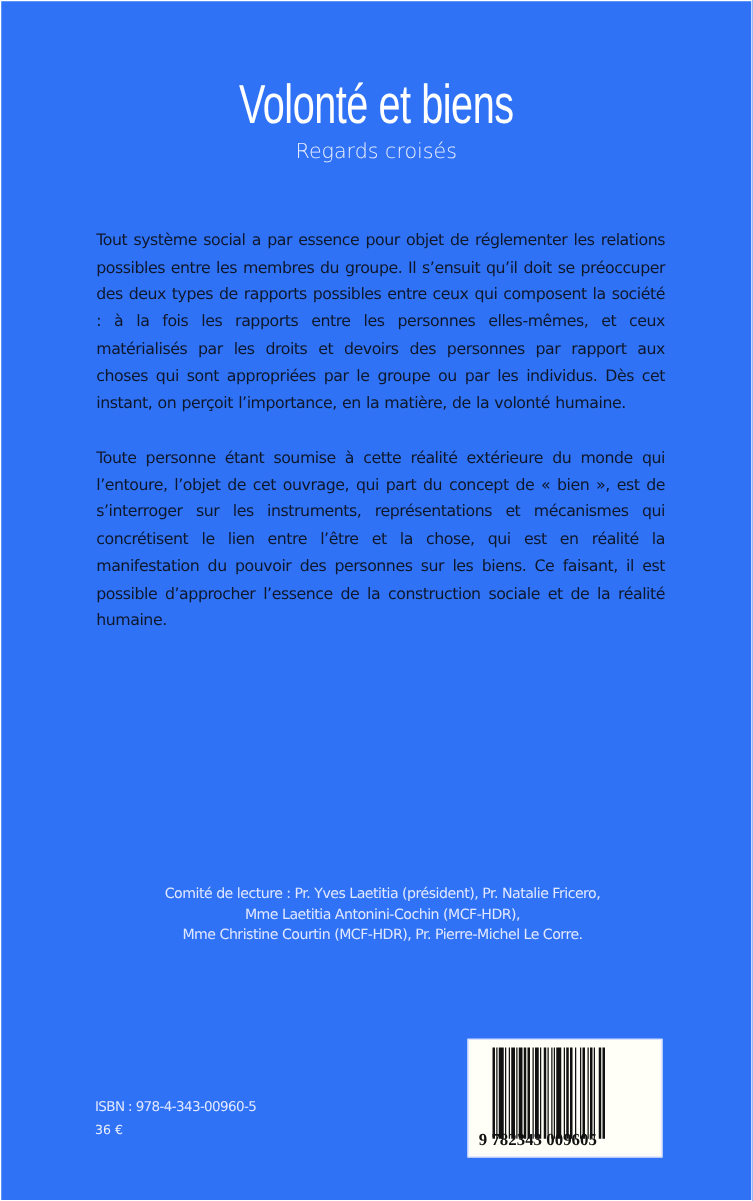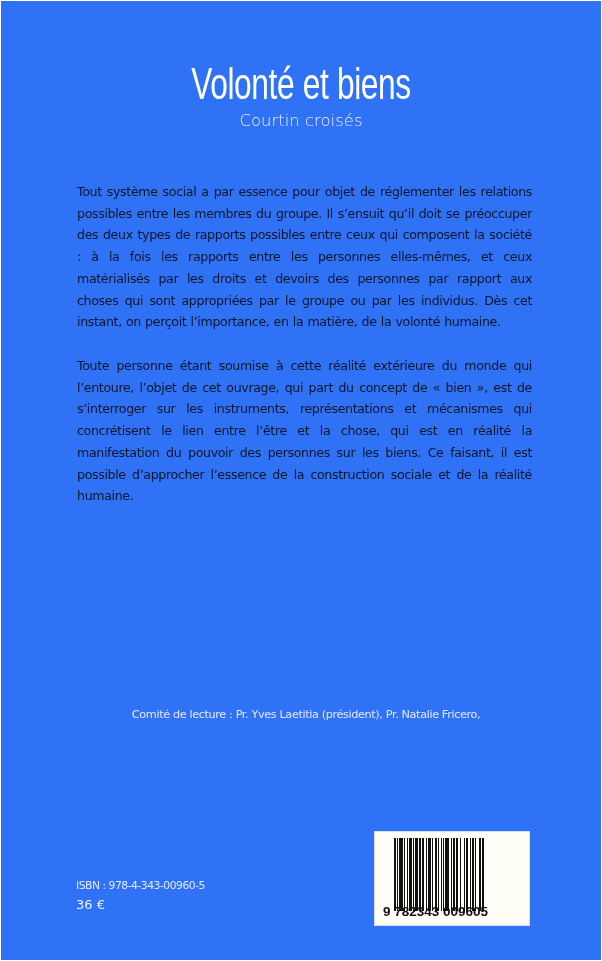--- a/index.html
+++ b/index.html
@@ -80,21 +80,21 @@
       top: 878px;
       font-size: 10.8px;
       line-height: 14px;
       color: #e2e8ff;
       letter-spacing: -0.5px;
     }
     .price {
       position: absolute;
       left: 75px;
       top: 895px;
-      font-size: 13px;
+      font-size: 10px;
       line-height: 18px;
       color: #eef2ff;
     }
     .barcode-box {
       position: absolute;
       left: 373px;
       top: 830px;
       width: 156px;
       height: 95px;
       background: #fffff8;
@@ -109,41 +109,43 @@
       height: 73px;
       display: flex;
       align-items: stretch;
     }
     .bar { height: 100%; }
     .barcode-digits {
       position: absolute;
       left: 8px;
       top: 72px;
       width: 140px;
-      font-family: Liberation Sans, sans-serif;
+      font-family: Liberation Serif, serif;
       font-weight: bold;
       font-size: 13.5px;
       line-height: 16px;
       color: #111111;
       letter-spacing: 0px;
       white-space: pre;
     }
   </style>
 </head>
 <body>
 
 <div class="cover">
   <div class="title">Volonté et biens</div>
-  <div class="subtitle">Courtin croisés</div>
+  <div class="subtitle">Regards croisés</div>
 
   <p class="body-text p1" style="margin:0">Tout système social a par essence pour objet de réglementer les relations possibles entre les membres du groupe. Il s’ensuit qu’il doit se préoccuper des deux types de rapports possibles entre ceux qui composent la société : à la fois les rapports entre les personnes elles-mêmes, et ceux matérialisés par les droits et devoirs des personnes par rapport aux choses qui sont appropriées par le groupe ou par les individus. Dès cet instant, on perçoit l’importance, en la matière, de la volonté humaine.</p>
   <p class="body-text p2" style="margin:0">Toute personne étant soumise à cette réalité extérieure du monde qui l’entoure, l’objet de cet ouvrage, qui part du concept de « bien », est de s’interroger sur les instruments, représentations et mécanismes qui concrétisent le lien entre l’être et la chose, qui est en réalité la manifestation du pouvoir des personnes sur les biens. Ce faisant, il est possible d’approcher l’essence de la construction sociale et de la réalité humaine.</p>
 
   <div class="committee">
     <div>Comité de lecture : Pr. Yves Laetitia (président), Pr. Natalie Fricero,</div>
+    <div>Mme Laetitia Antonini-Cochin (MCF-HDR),</div>
+    <div>Mme Christine Courtin (MCF-HDR), Pr. Pierre-Michel Le Corre.</div>
   </div>
 
   <div class="isbn">ISBN : 978-4-343-00960-5</div>
   <div class="price">36 €</div>
 
   <div class="barcode-box">
     <div class="bars" id="bars">
         <div class="bar" style="width: 2.2px; background: rgb(17, 17, 17);"></div>
         <div class="bar" style="width: 1.1px; background: transparent;"></div>
         <div class="bar" style="width: 1.1px; background: rgb(17, 17, 17);"></div>

